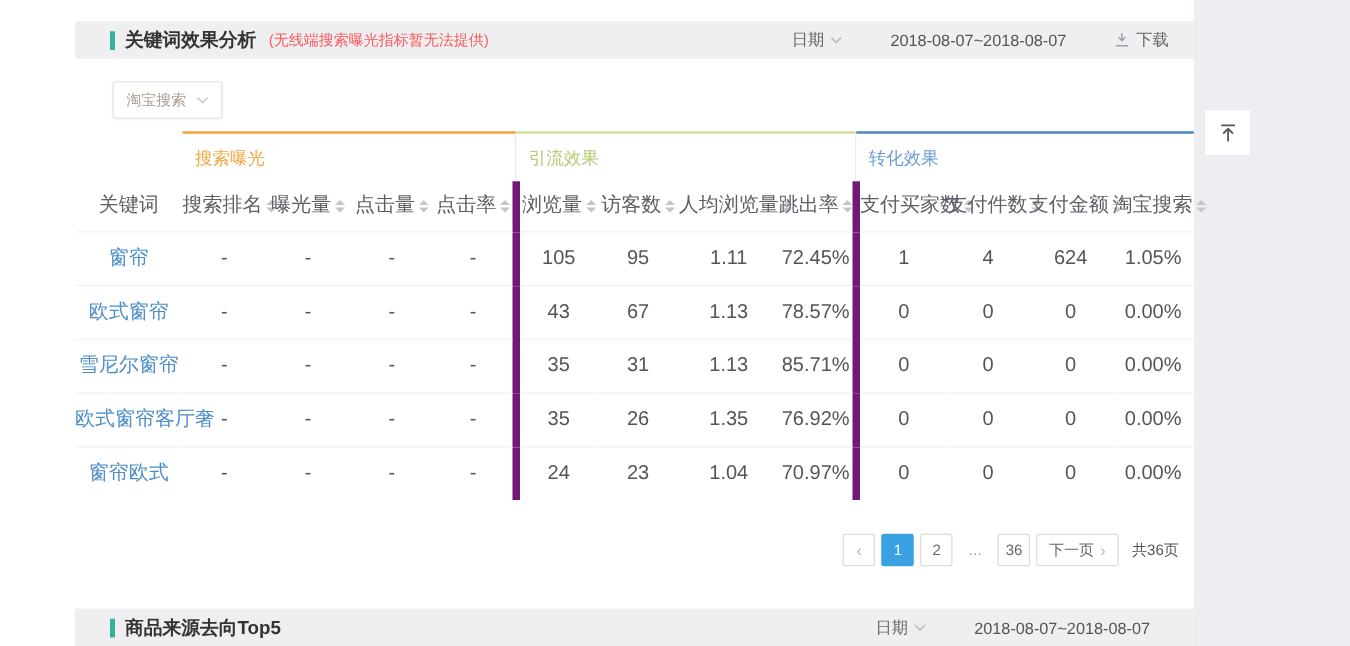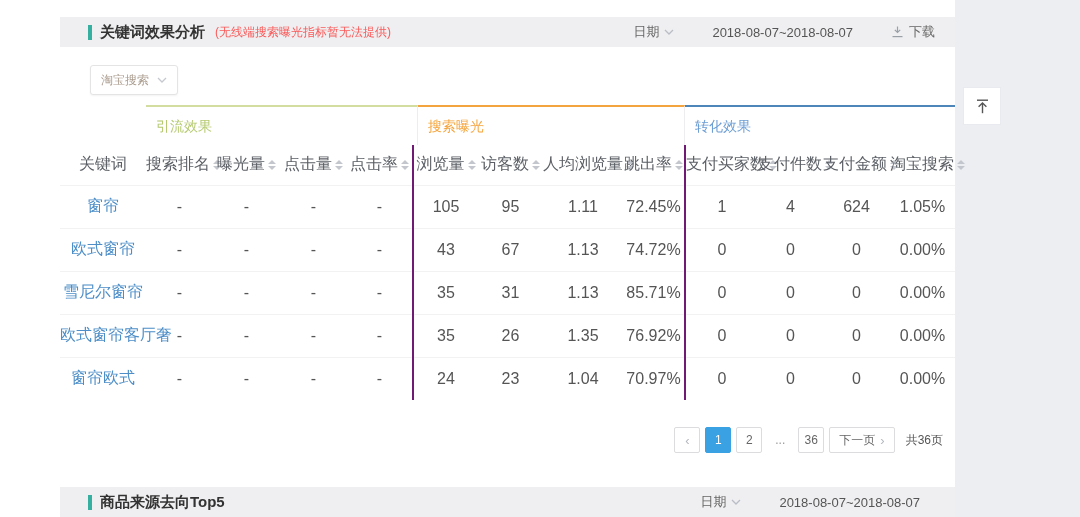--- a/index.html
+++ b/index.html
@@ -39,21 +39,21 @@
   .g2{width:272px;border-right:1px solid #ededef;}
   .g3{width:270px;}
   table{border-collapse:collapse;table-layout:fixed;width:895px;font-size:16px;}
   th{height:40px;font-weight:normal;color:#5c6066;padding:0;text-align:center;white-space:nowrap;}
   .hwrap{display:inline-flex;align-items:center;gap:3px;}
   .arrows{display:inline-flex;flex-direction:column;gap:2px;}
   .arrows i{display:block;width:0;height:0;border-left:4px solid transparent;border-right:4px solid transparent;}
   .arrows .up{border-bottom:4px solid #c3c7cd;}
   .arrows .dn{border-top:4px solid #c3c7cd;}
   td{height:43px;text-align:center;color:#555;border-top:1px solid #f2f2f3;padding:0;white-space:nowrap;}
-  .sep{border-right:2px solid #701a75;}
+  .sep{border-right:6px solid #701a75;}
   .kw{color:var(--link);cursor:pointer;}
   .pagination{margin-top:27px;display:flex;align-items:center;justify-content:flex-end;padding-right:12px;font-size:12px;color:#666;gap:5px;}
   .pbox{
     min-width:26px;height:26px;border:1px solid #dcdcde;background:#fff;border-radius:2px;
     display:flex;align-items:center;justify-content:center;cursor:pointer;padding:0 4px;
   }
   .pbox.active{background:var(--active-page);border-color:var(--active-page);color:#fff;}
   .pbox.ellipsis{border:none;cursor:default;color:#999;}
   .pbox.next{padding:0 9px;gap:5px;}
   .pchev{color:#b3b8bf;font-size:13px;}
@@ -102,22 +102,22 @@
   <div class="card">
     <div class="dropdown">
       <span>淘宝搜索</span>
       <svg width="10" height="6" viewBox="0 0 10 6">
           <polyline points="1,1 5,5 9,1" fill="none" stroke="#c5c9cf" stroke-width="1.3"></polyline>
         </svg>
     </div>
 
     <div class="group-row">
       <div class="gspacer"></div>
+      <div class="group g1" style="color: rgb(245, 165, 61); border-top-color: rgb(243, 164, 62);"><span>搜索曝光</span></div>
       <div class="group g2" style="color: rgb(181, 202, 112); border-top-color: rgb(211, 221, 160);"><span>引流效果</span></div>
-      <div class="group g1" style="color: rgb(245, 165, 61); border-top-color: rgb(243, 164, 62);"><span>搜索曝光</span></div>
       <div class="group g3" style="color: rgb(107, 157, 212); border-top-color: rgb(78, 134, 186);"><span>转化效果</span></div>
     </div>
 
     <table id="kw-table">
         <colgroup>
           <col style="width: 86px;">
           <col style="width: 67px;">
           <col style="width: 67px;">
           <col style="width: 67px;">
           <col style="width: 66px;">
@@ -239,21 +239,21 @@
           </tr>
           <tr>
             <td><span class="kw">欧式窗帘</span></td>
             <td>-</td>
             <td>-</td>
             <td>-</td>
             <td class="sep">-</td>
             <td>43</td>
             <td>67</td>
             <td>1.13</td>
-            <td class="sep">74.72%</td>
+            <td class="sep">78.57%</td>
             <td>0</td>
             <td>0</td>
             <td>0</td>
             <td>0.00%</td>
           </tr>
           <tr>
             <td><span class="kw">雪尼尔窗帘</span></td>
             <td>-</td>
             <td>-</td>
             <td>-</td>

